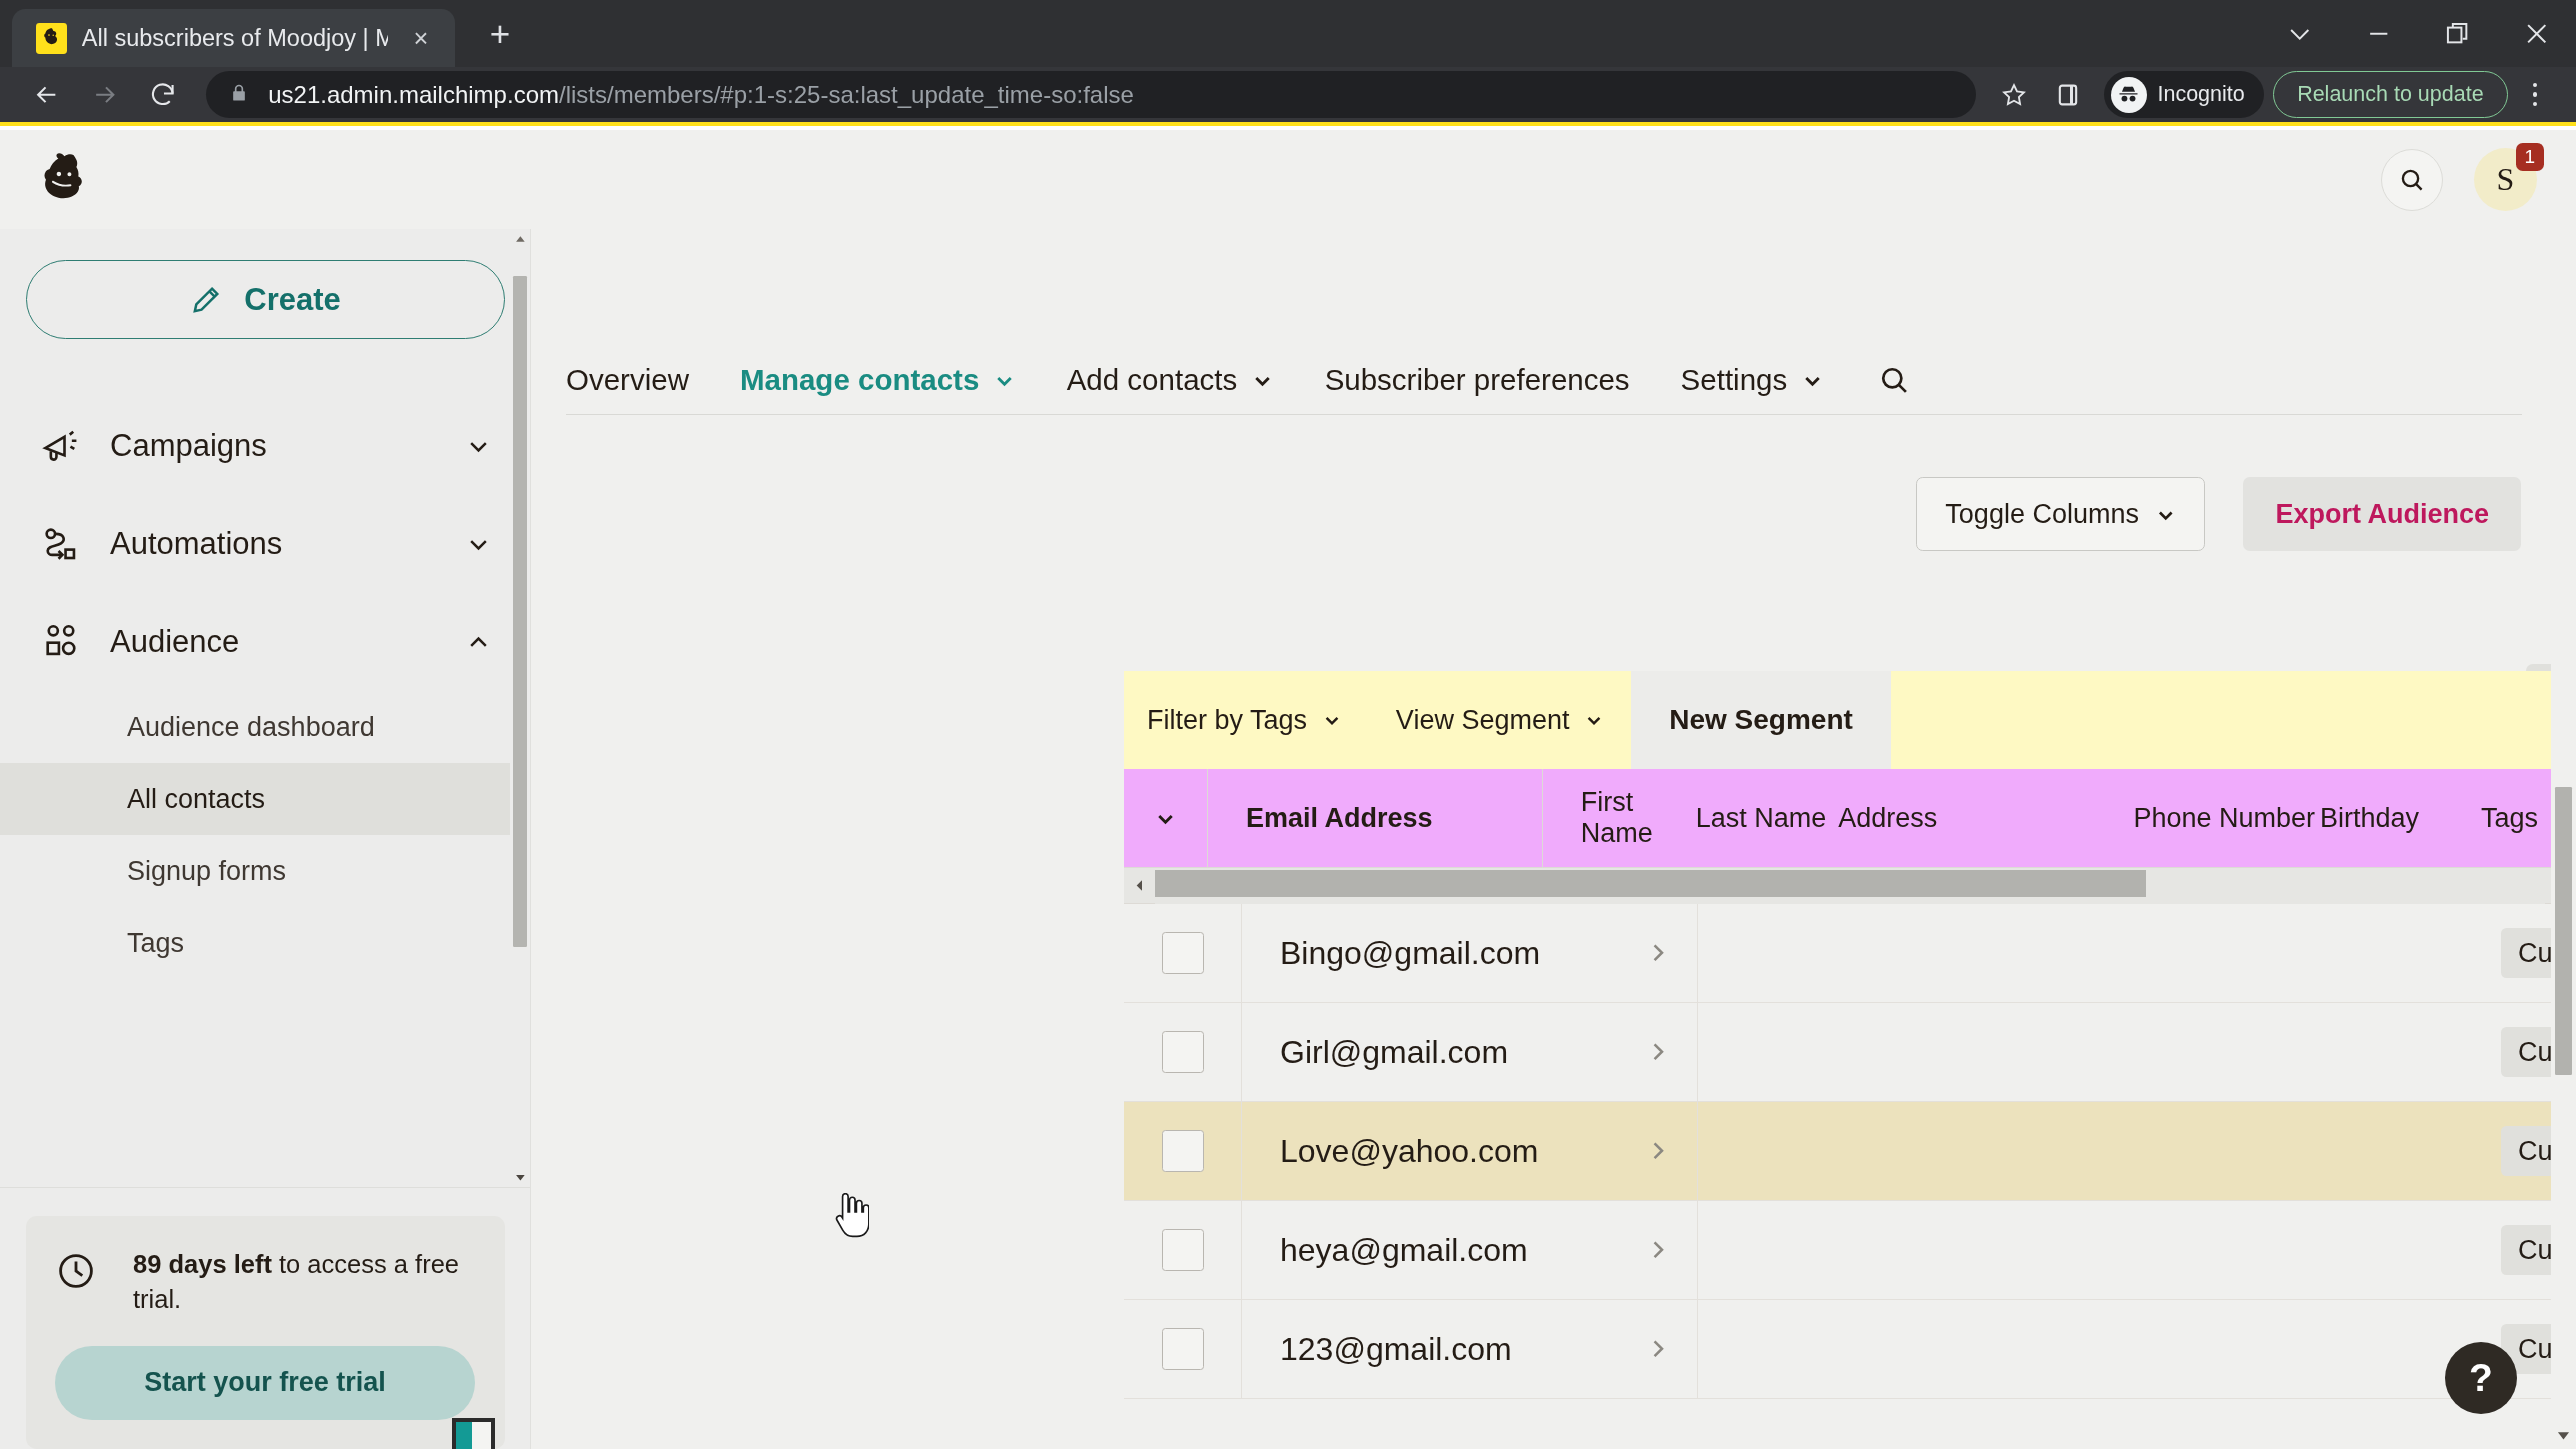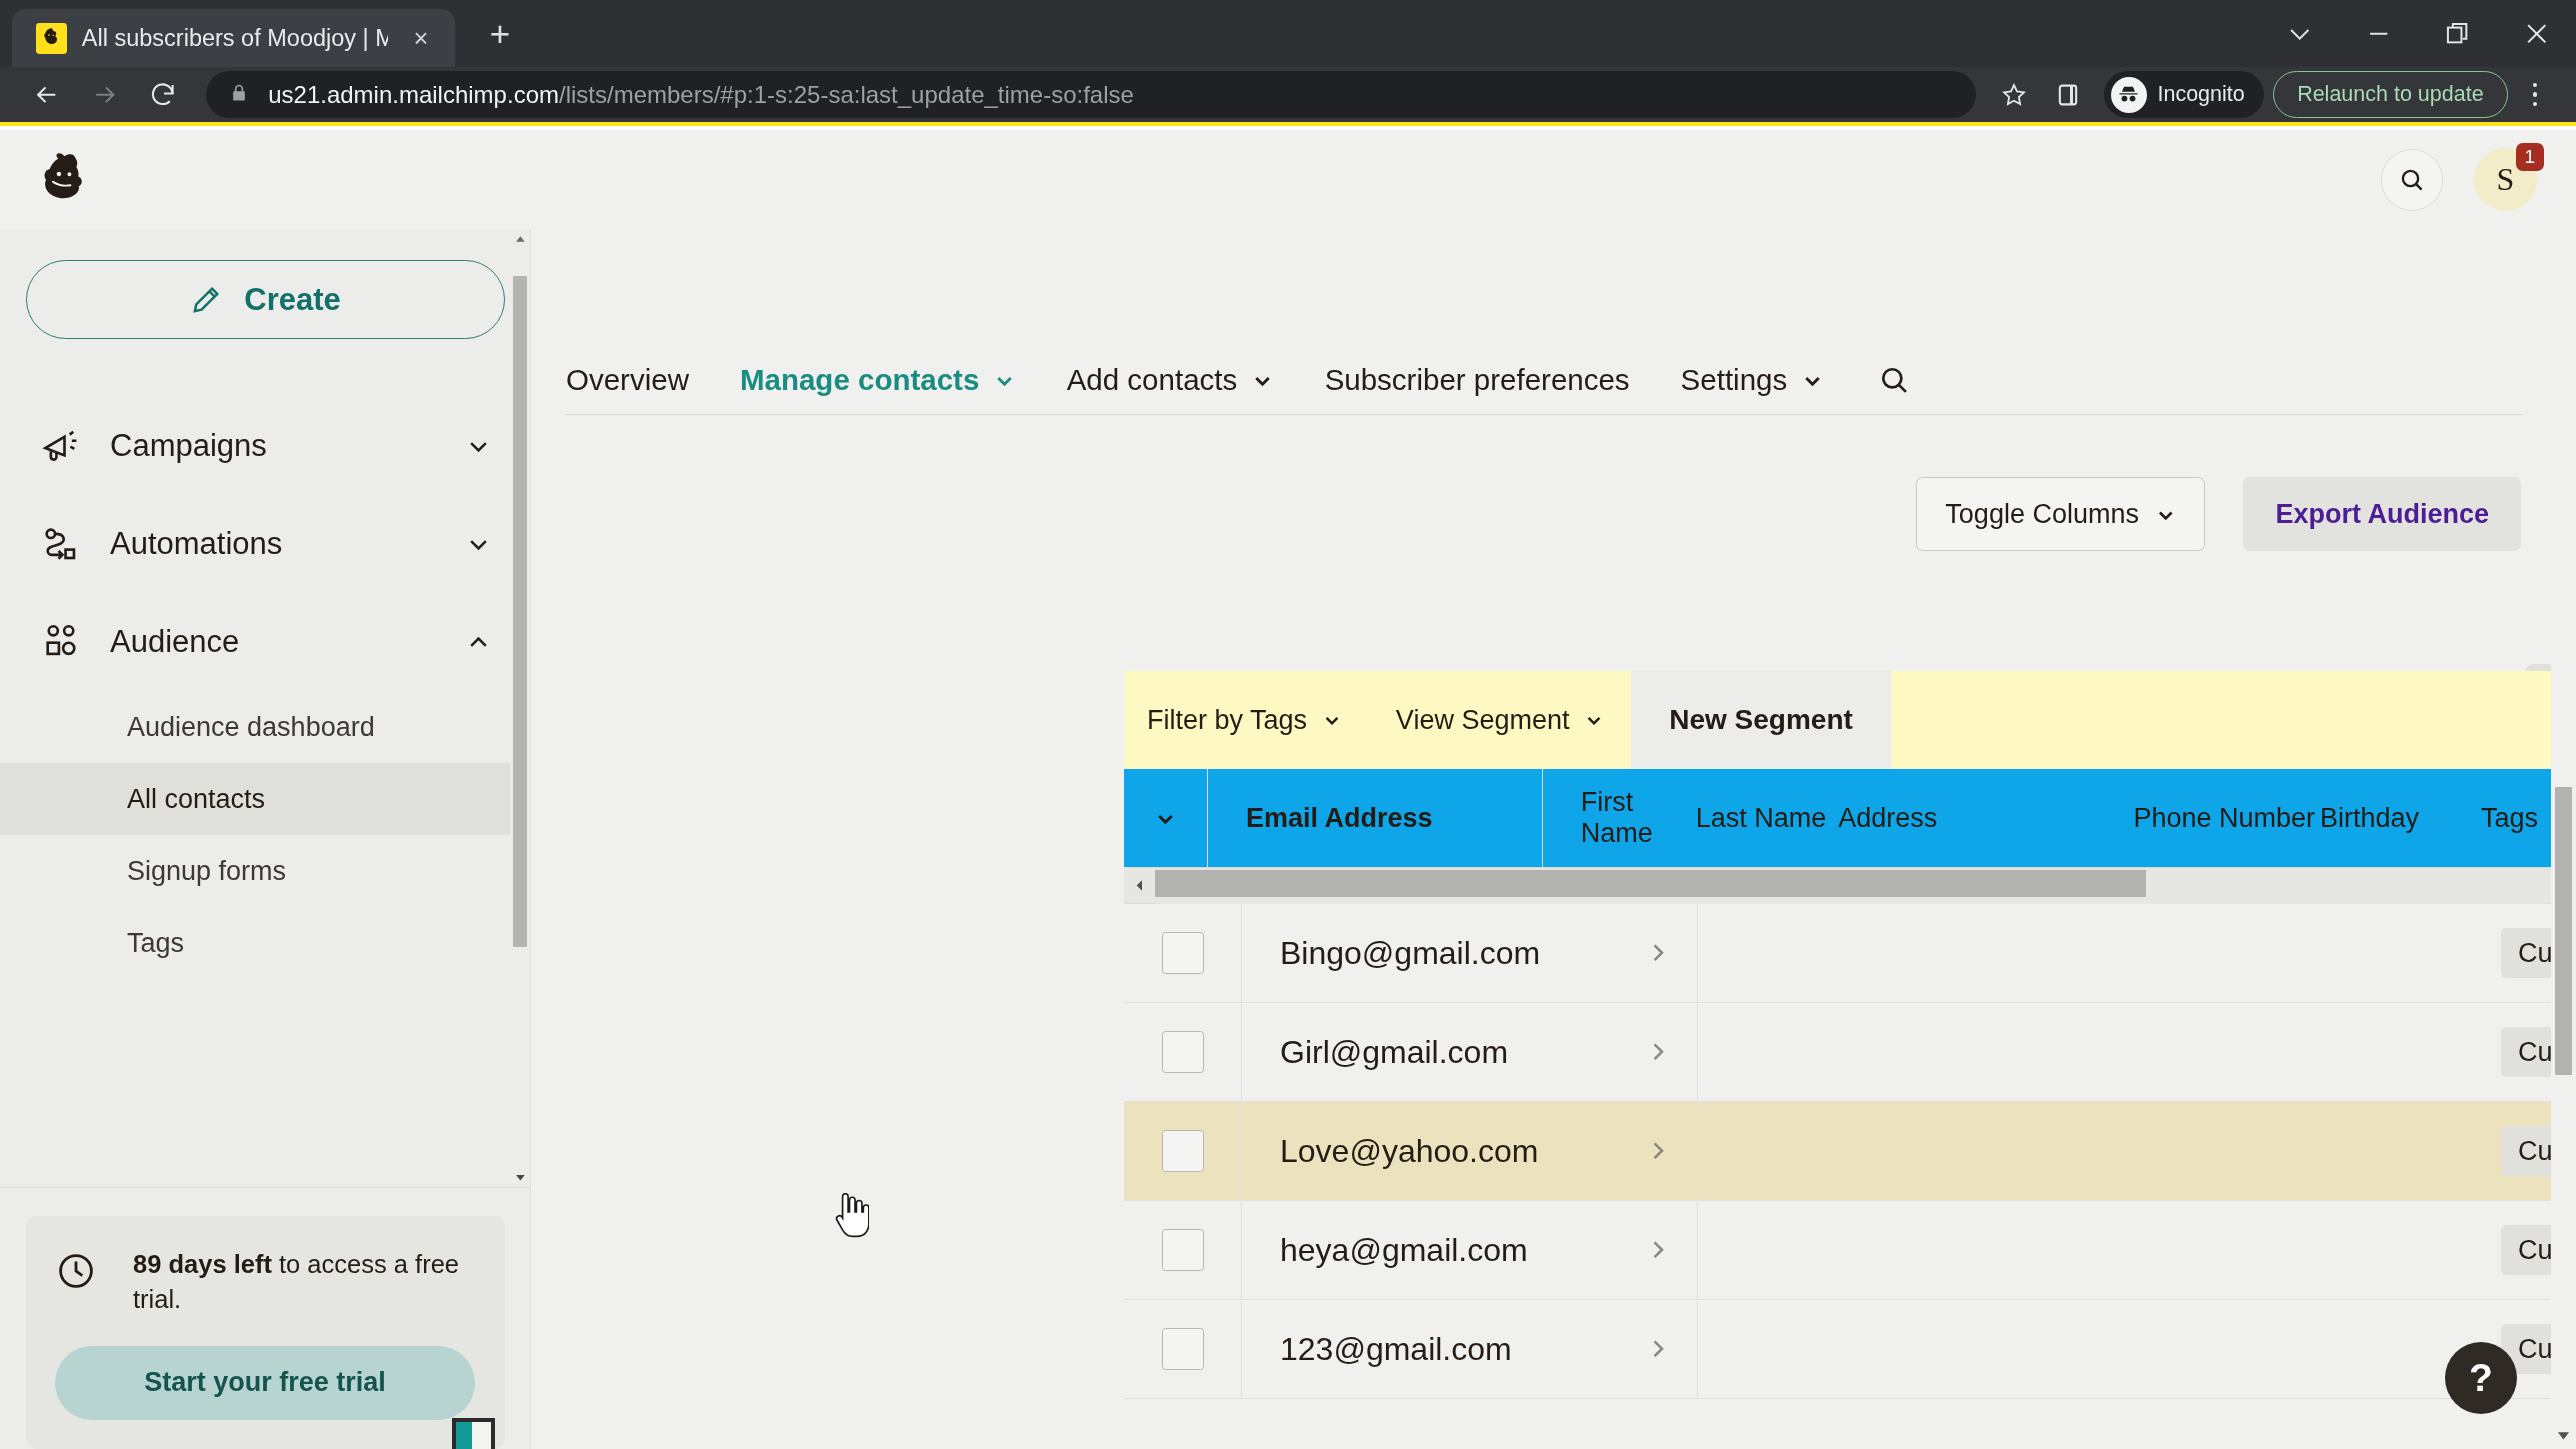--- a/index.html
+++ b/index.html
@@ -356,21 +356,21 @@
   }
   .toggle-cols svg { width: 21.5px; height: 21.5px; display:block; }
   .export-btn {
     height: 74px;
     border-radius: 6.7px;
     background: #e2e2df;
     display: flex; align-items: center;
     padding: 10px 32px;
     font-size: 27px;
     font-weight: bold;
-    color: #4c1d95;
+    color: #be185d;
   }
 
   .table-card {
     margin: 42px 0 0 562px;
     position: absolute;
     left: 562px; right: 0; top: 400px; bottom: 0;
     background: #f0f0ee;
   }
   .filter-bar {
     height: 98px;
@@ -390,21 +390,21 @@
   .newseg-btn {
     display: flex; align-items: center;
     font-size: 28px; font-weight: bold; color: #241c15;
     padding: 0 38px;
     height: 100%;
     background: #ececea;
   }
 
   .thead {
     height: 99px;
-    background: #0ea5e9;
+    background: #f0abfc;
     display: flex;
     align-items: center;
     border-bottom: 0.7px solid #dddad5;
     position: relative;
   }
   .th-check {
     width: 118px; height: 100%;
     display: flex; align-items: center; justify-content: center;
     border-right: 0.7px solid #dddad5;
   }

